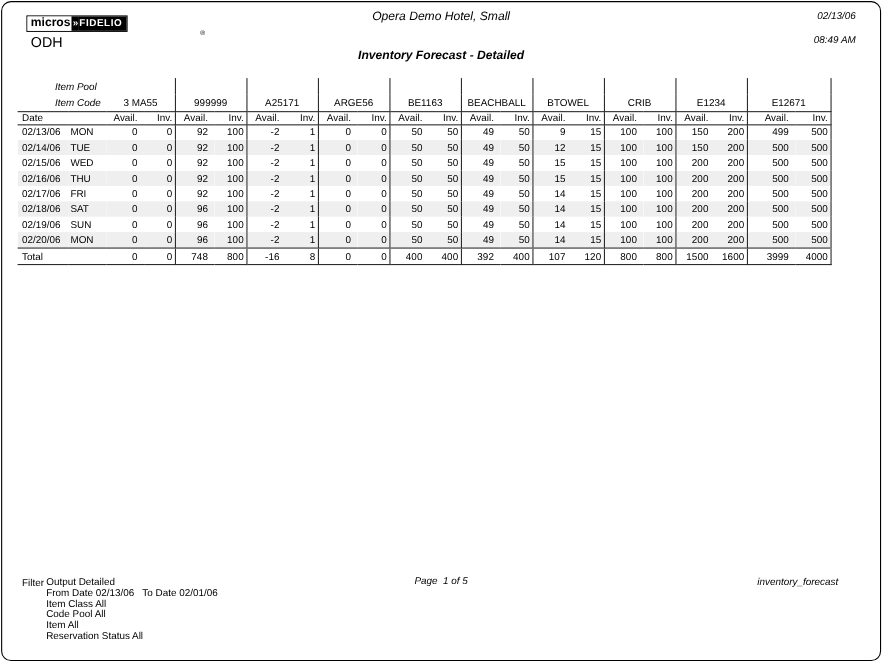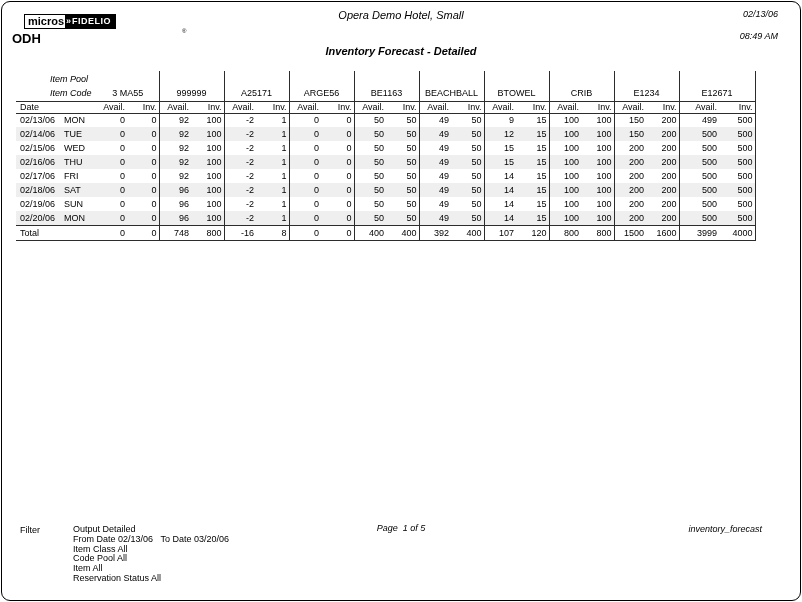--- a/index.html
+++ b/index.html
@@ -8,21 +8,21 @@
     position:absolute; left:0; top:0; width:800px; height:600px; margin:1px;
     border:1px solid #000; border-radius:9px; background:#fff;
     font-family:"Liberation Sans", sans-serif; color:#000; overflow:hidden;
   }
   
   .logo { position:absolute; left:22px; top:12px; display:inline-flex; align-items:flex-start; border:1px solid #000; height:15px; }
   .logo-left  { background:#fff; color:#000; font-weight:bold; font-size:11px; line-height:13px; padding:0 1px 0 3px; }
   .logo-sep   { background:#000; color:#fff; font-weight:bold; font-size:9px;  line-height:13px; padding:0 0 0 1px; }
   .logo-right { background:#000; color:#fff; font-weight:bold; font-size:9px;  line-height:13px; letter-spacing:0.5px; padding:0 4px 0 1px; }
   .trademark { position:absolute; left:180px; top:26px; font-size:6px; }
-  .property-code { position:absolute; left:10px; top:29px; font-weight:bold; font-size:13px; }
+  .property-code { position:absolute; left:26px; top:29px; font-weight:normal; font-size:13px; }
   .hotel-name   { position:absolute; left:0; right:0; top:7px;  text-align:center; font-style:italic; font-size:11px; }
   .report-title { position:absolute; left:0; right:0; top:43px; text-align:center; font-style:italic; font-weight:bold; font-size:11px; }
   .run-date { position:absolute; right:22px; top:7px;  font-style:italic; font-size:9px; }
   .run-time { position:absolute; right:22px; top:29px; font-style:italic; font-size:9px; }
   
   table { position:absolute; left:14px; top:69px; border-collapse:collapse; table-layout:fixed; font-size:9px; }
   th, td { font-weight:normal; padding:0; vertical-align:middle; white-space:nowrap; overflow:hidden; }
   .gend { border-right:1px solid #2c2c2c; }
   .pool-row th { height:15px; }
   .code-row th { height:15px; border-bottom:1px solid #2c2c2c; }
@@ -35,21 +35,21 @@
   tbody td { height:14px; }
   .date { text-align:left; padding-left:4px; }
   .day  { text-align:left; padding-left:2px; }
   .num  { text-align:right; padding-right:6px; }
   .inv  { padding-right:2px; }
   tr.alt td { background:#efefef; }
   .total-row td { height:15px; border-top:1px solid #2c2c2c; border-bottom:1px solid #2c2c2c; background:#fff; }
   .total-lbl { text-align:left; padding-left:4px; }
   
   .filter-label { position:absolute; left:18px; top:523px; font-size:9px; }
-  .filter-lines { position:absolute; left:40px; top:523px; font-size:9px; line-height:9.8px;margin-left:31px; }
+  .filter-lines { position:absolute; left:40px; top:523px; font-size:9px; line-height:9.8px; }
   .filter-line  { white-space:pre; }
   .page-info { position:absolute; left:0; right:0; top:521px; text-align:center; font-style:italic; font-size:9px; white-space:pre; }
   .report-id { position:absolute; right:38px; top:522px; font-style:italic; font-size:9px; }
 </style>
 </head>
 <body>
 
 <div class="page">
 
   <div class="logo">
@@ -356,21 +356,21 @@
           <td class="num inv gend">1600</td>
           <td class="num">3999</td>
           <td class="num inv gend">4000</td>
         </tr>
       </tbody>
     </table>
 
   <div class="filter-label">Filter</div>
   <div class="filter-lines">
       <div class="filter-line">Output Detailed</div>
-      <div class="filter-line">From Date 02/13/06   To Date 03/20/06</div>
+      <div class="filter-line">From Date 02/13/06   To Date 02/01/06</div>
       <div class="filter-line">Item Class All</div>
       <div class="filter-line">Code Pool All</div>
       <div class="filter-line">Item All</div>
       <div class="filter-line">Reservation Status All</div>
     </div>
   <div class="page-info">Page  1 of 5</div>
   <div class="report-id">inventory_forecast</div>
 
 </div>
 

